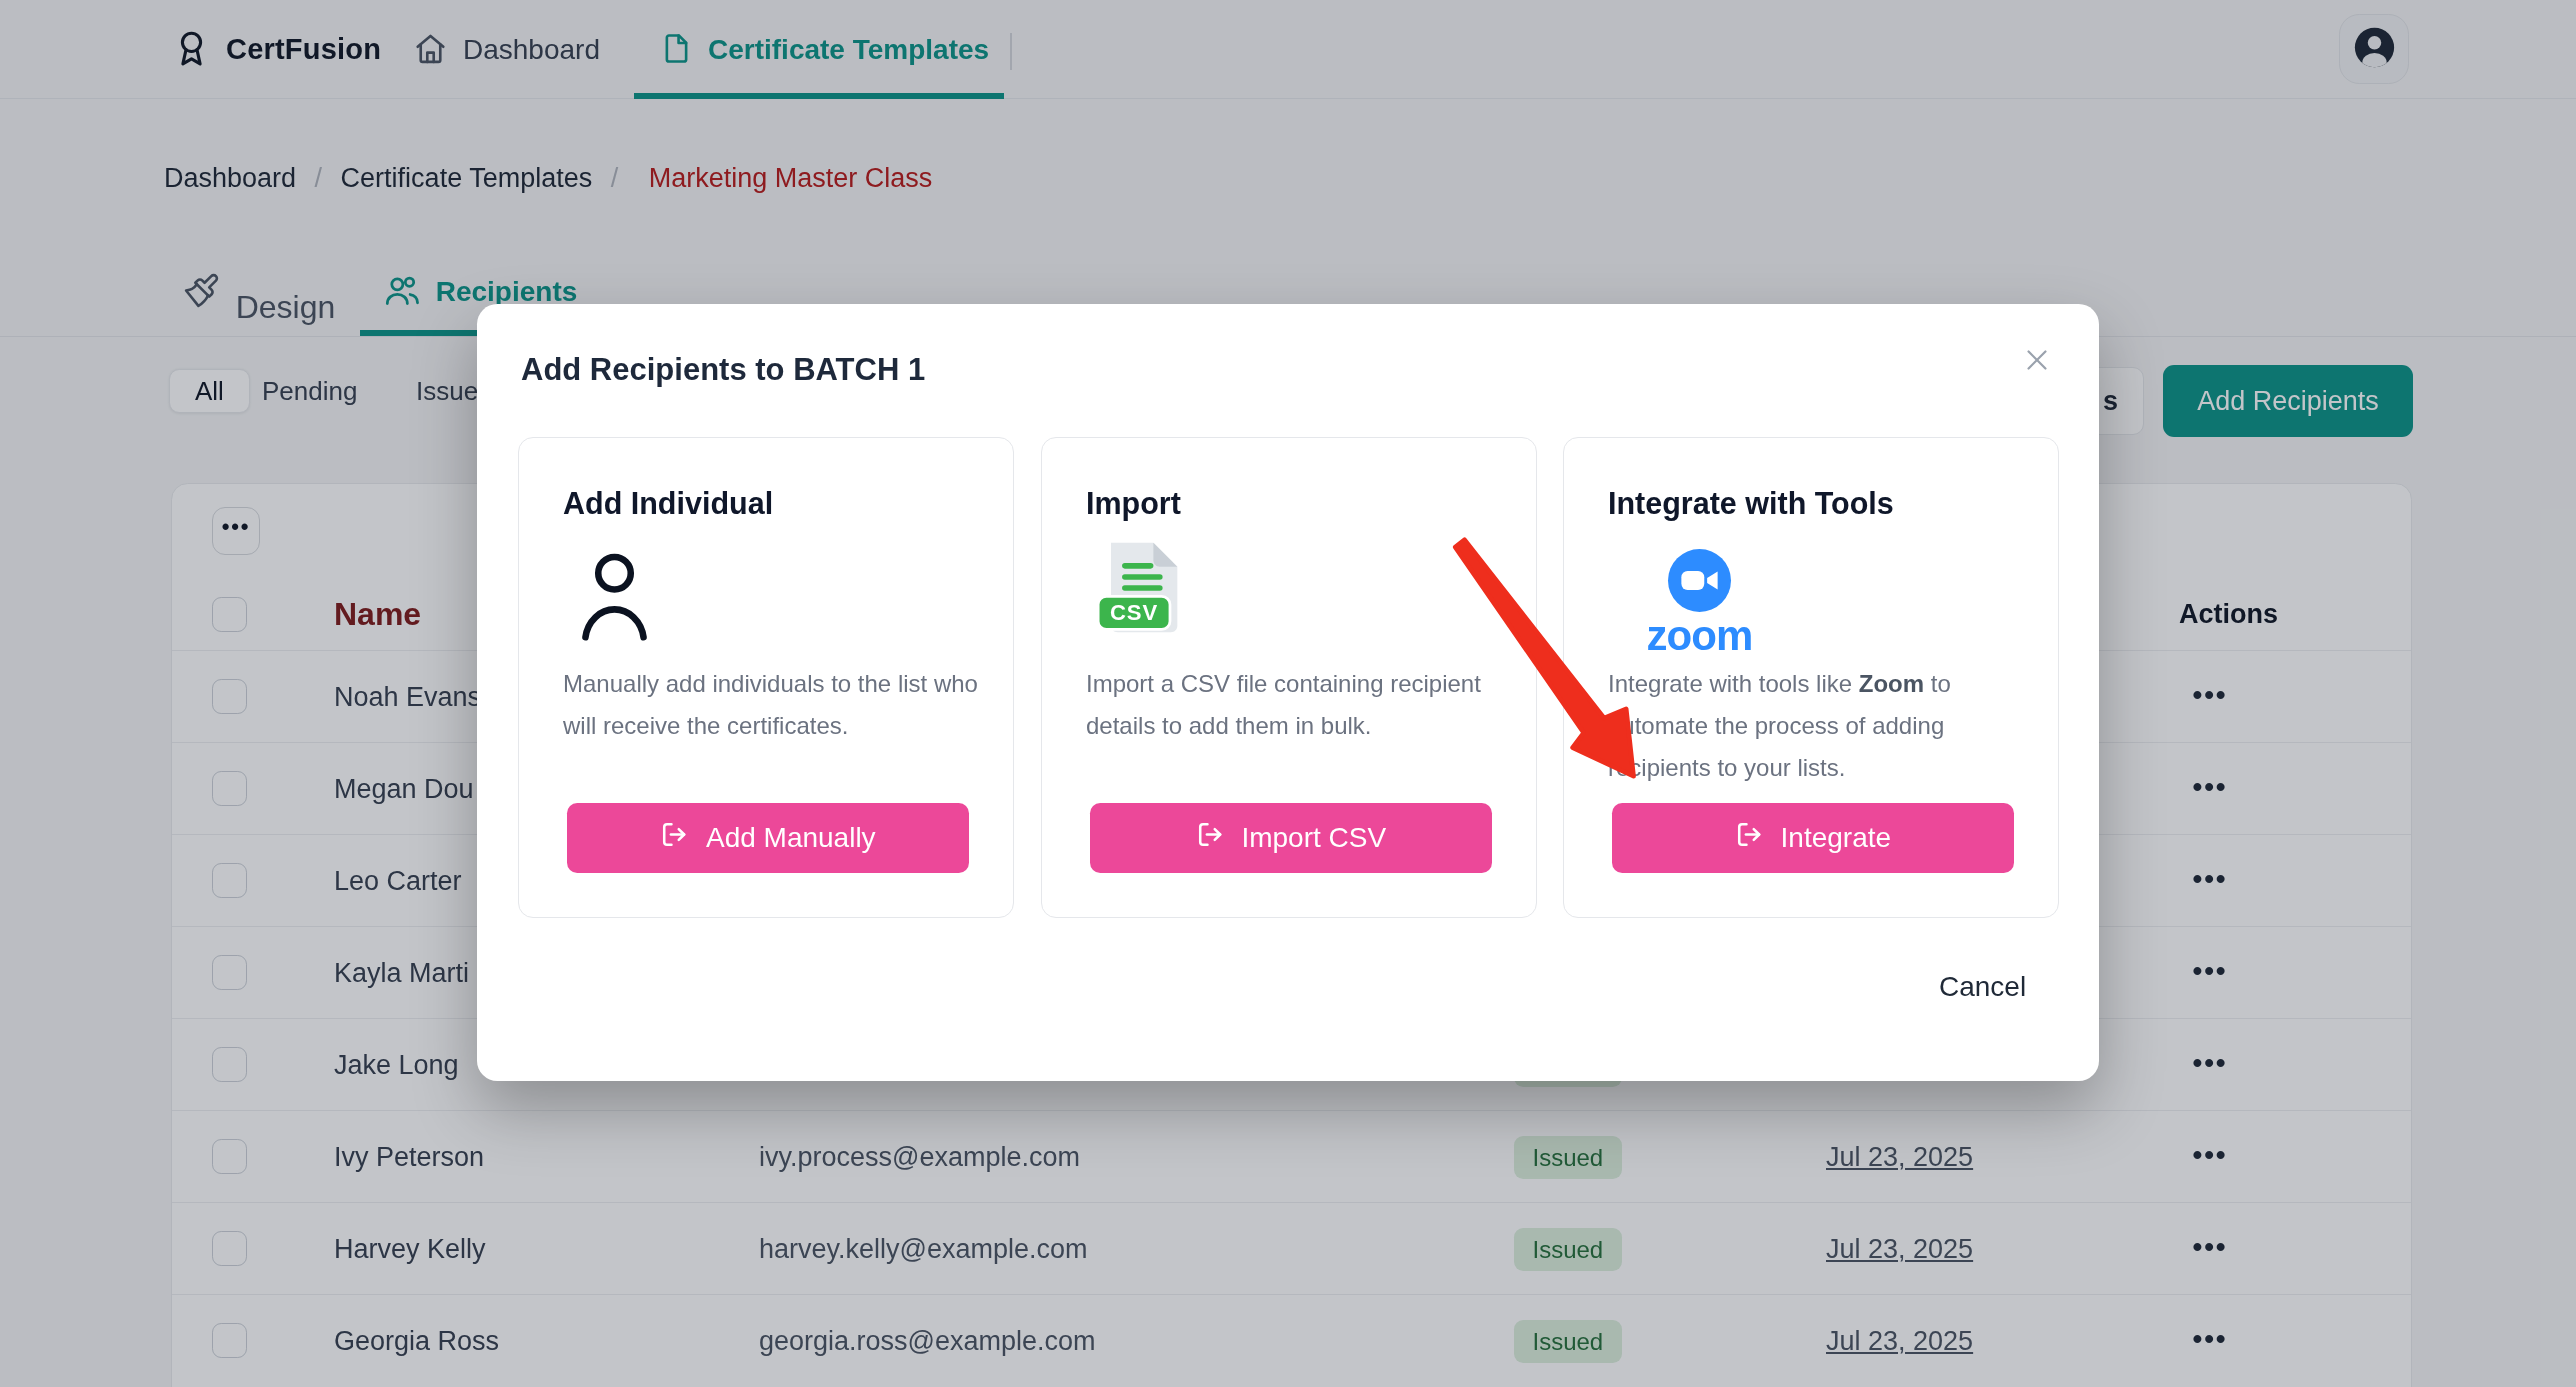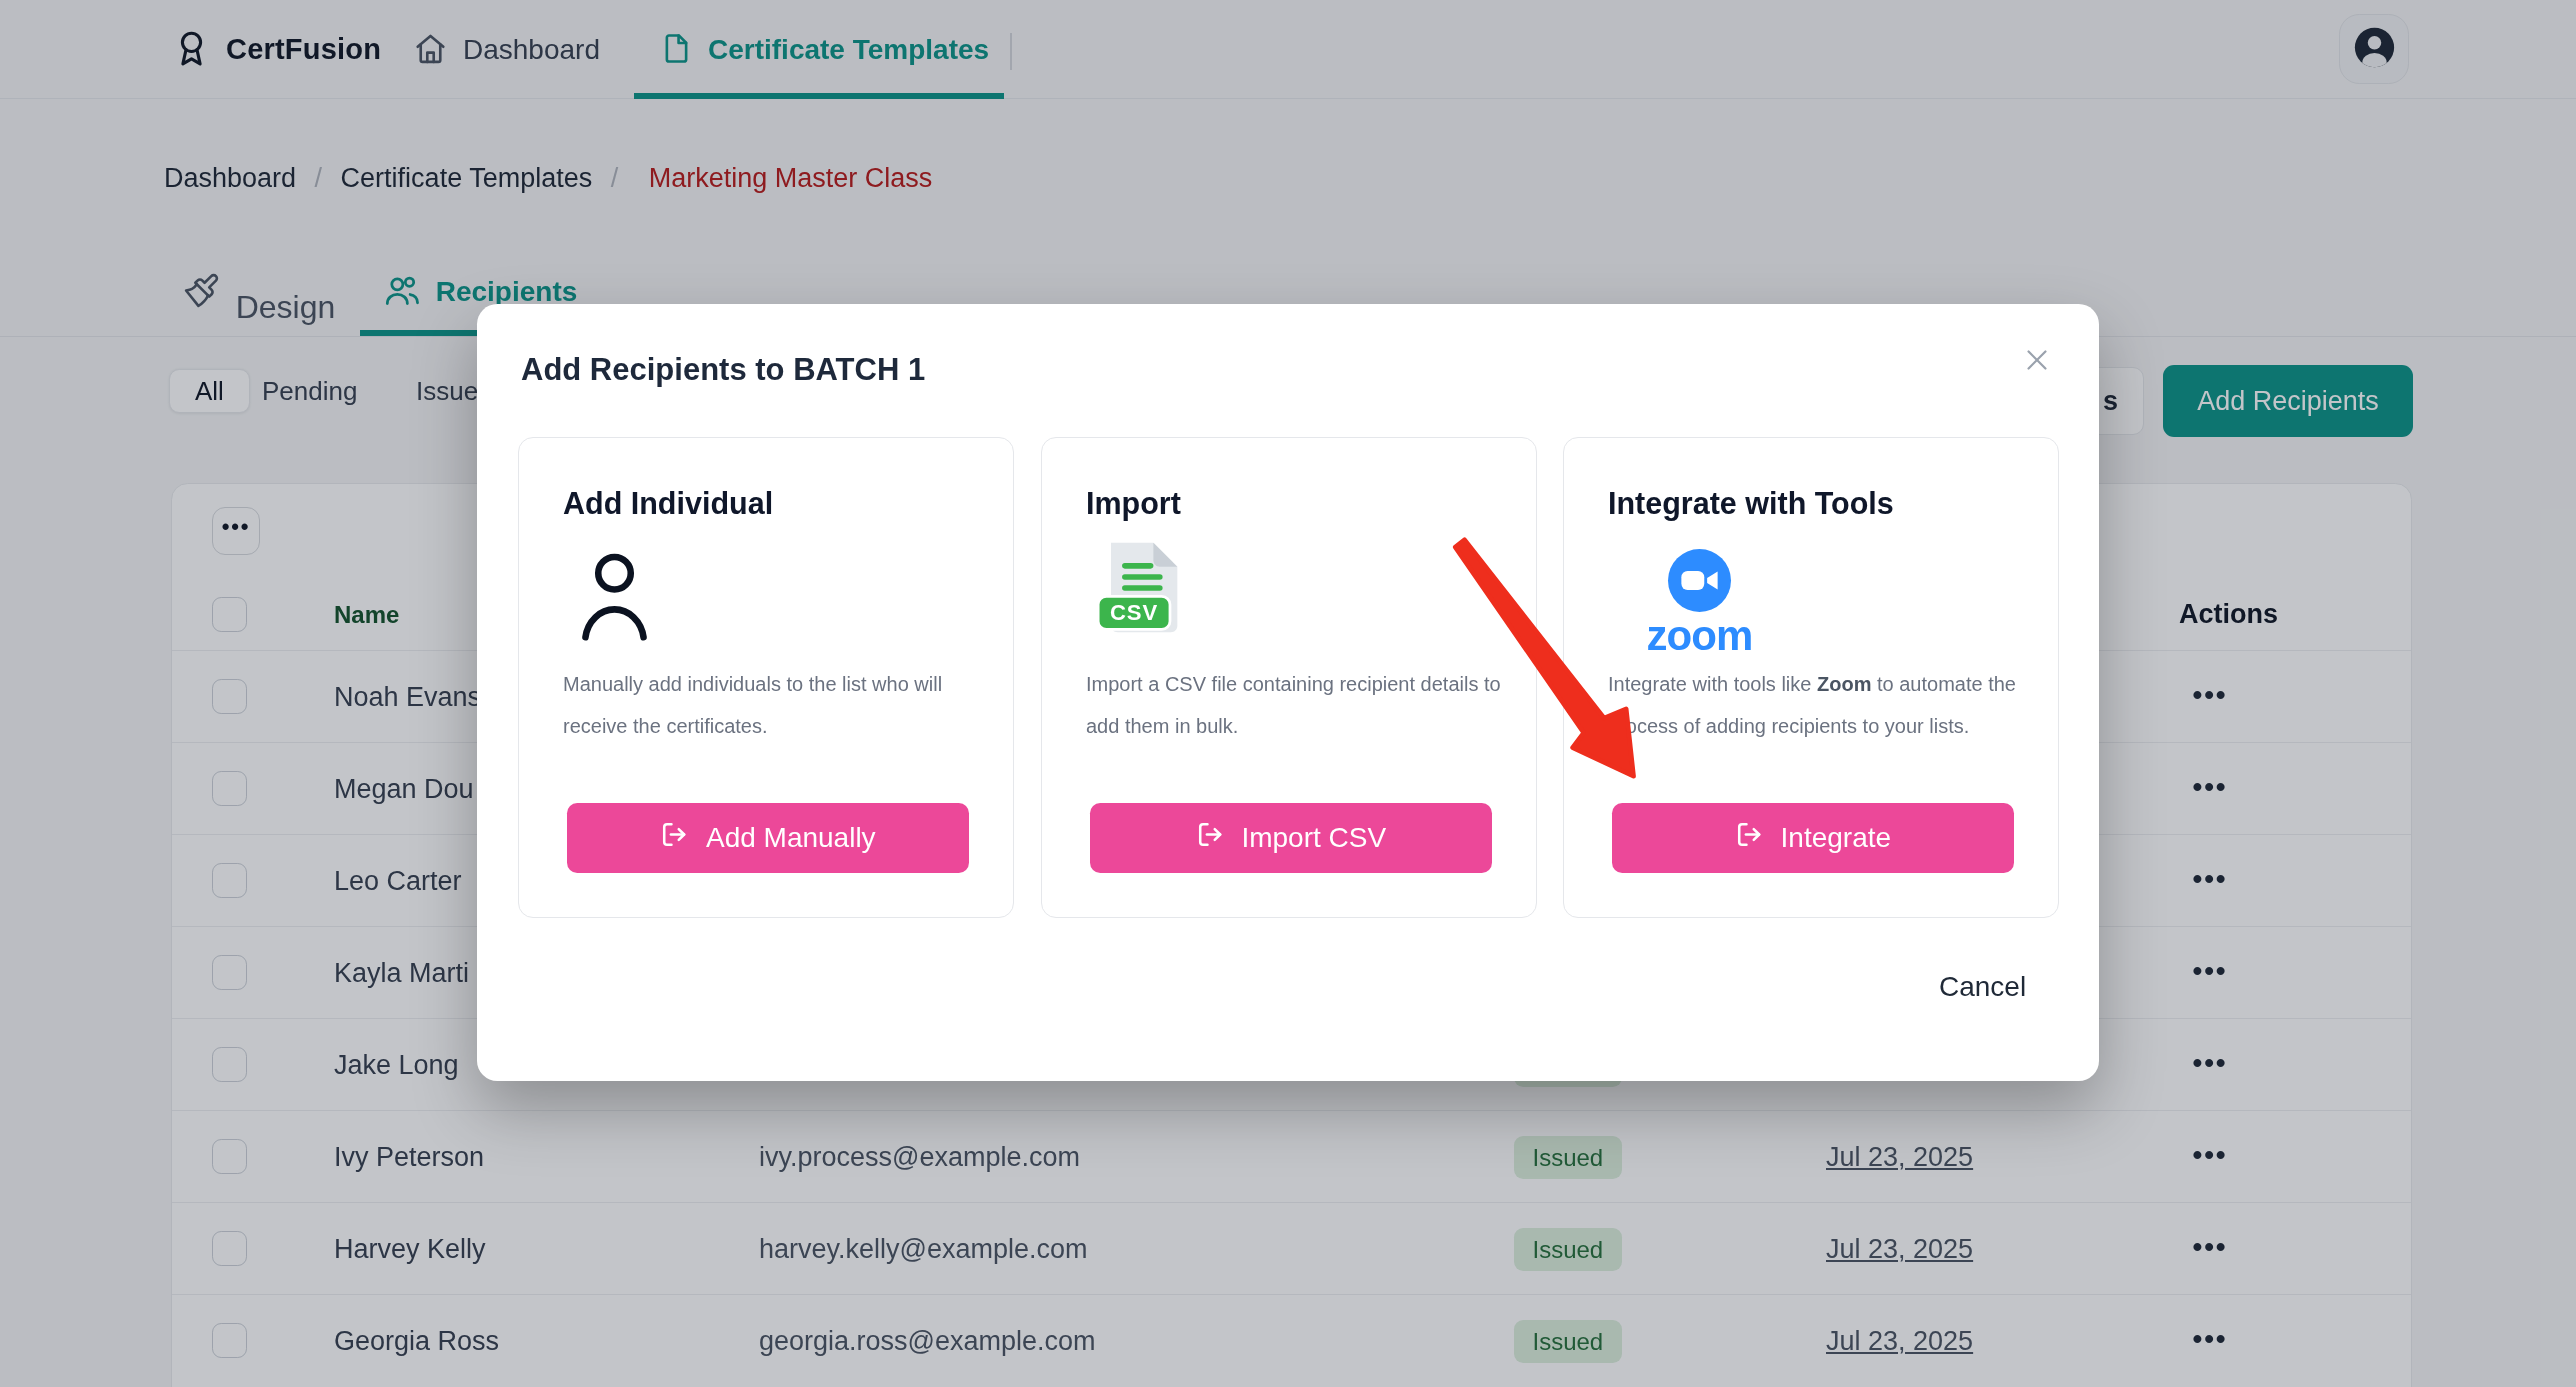--- a/index.html
+++ b/index.html
@@ -49,40 +49,40 @@
 
   .partial-btn { position:absolute; left:1985px; top:367px; width:159px; height:68px; background:#ffffff; border:1.4px solid #e6e8eb; border-radius:11px; cursor:pointer; }
   .partial-btn span { position:absolute; left:117px; top:0; line-height:67px; font-size:27px; font-weight:600; color:#1f2937; }
   .add-recipients-btn { position:absolute; left:2163px; top:365px; width:250px; height:72px; background:#0d9488; border-radius:11px; color:#ffffff; font-size:27px; font-weight:500; display:flex; align-items:center; justify-content:center; cursor:pointer; border:none; }
 
   
   .table-card { position:absolute; left:171px; top:483px; width:2241px; height:905px; background:#ffffff; border:0.9px solid #e8eaec; border-radius:16.6px 16.6px 0 0; }
   .tbl-menu-btn { position:absolute; left:40px; top:23px; width:48px; height:48px; border:1.4px solid #d7dade; border-radius:13px; display:flex; align-items:center; justify-content:center; cursor:pointer; color:#111827; font-size:22px; letter-spacing:1.8px; font-weight:700; line-height:0; padding-bottom:7.4px; }
   .hdr-checkbox { position:absolute; left:40px; top:113px; }
   .checkbox { width:35px; height:35px; border:1.8px solid #ccd1d8; border-radius:9.2px; background:transparent; cursor:pointer; }
-  .th-name { position:absolute; left:162px; top:113px; height:35px; line-height:35px; font-size:24px; font-weight:600; color:#14532d; }
+  .th-name { position:absolute; left:162px; top:113px; height:35px; line-height:35px; font-size:32px; font-weight:600; color:#7f1d1d; }
   .th-actions { position:absolute; left:2007px; top:113px; height:35px; line-height:35px; font-size:27px; font-weight:600; color:#111827; }
   .rows { position:absolute; left:0; top:166px; width:100%; }
   .row { position:relative; height:92px; border-top:0.9px solid #eceef1; }
   .row .checkbox { position:absolute; left:40px; top:28px; }
   .cell-name { position:absolute; left:162px; top:0; height:92px; line-height:92px; font-size:27px; color:#374151; white-space:nowrap; }
   .cell-email { position:absolute; left:587px; top:0; height:92px; line-height:92px; font-size:27px; color:#4b5563; white-space:nowrap; }
   .cell-badge { position:absolute; left:1342px; top:25px; height:43px; line-height:43px; padding:0 18.5px; background:#dcefdd; color:#27703c; font-size:24px; font-weight:500; border-radius:9.2px; }
   .cell-date { position:absolute; left:1654px; top:0; height:92px; line-height:92px; font-size:27px; color:#4b5563; white-space:nowrap;text-decoration:underline; }
   .cell-dots { position:absolute; left:1987px; top:0; width:102px; height:92px; line-height:87px; text-align:center; font-size:28px; font-weight:700; letter-spacing:1.8px; color:#1f2937; cursor:pointer; }
 
   
   .overlay { position:absolute; inset:0; background:rgba(17,24,39,0.25); z-index:50; }
   .modal { position:absolute; left:477px; top:304px; width:1622px; height:777px; background:#ffffff; border-radius:20.3px; box-shadow:0 28px 65px rgba(0,0,0,.28); z-index:60; }
   .modal-title { position:absolute; left:44px; top:48px; font-size:31px; font-weight:600; color:#1e293b; }
   .modal-close { position:absolute; left:1536px; top:33px; width:48px; height:48px; display:flex; align-items:center; justify-content:center; cursor:pointer; }
   .m-card { position:absolute; top:133px; width:496px; height:481px; border:1.4px solid #e5e7eb; border-radius:15px; background:#ffffff; }
   .m-card-1 { left:41px; } .m-card-2 { left:564px; } .m-card-3 { left:1086px; }
   .m-heading { position:absolute; left:44px; top:48px; font-size:30.5px; font-weight:600; color:#0f172a; }
-  .m-desc { position:absolute; left:44px; right:33px; top:225px; font-size:20px; line-height:42px; color:#6b7280; }
+  .m-desc { position:absolute; left:44px; right:33px; top:225px; font-size:24px; line-height:42px; color:#6b7280; }
   .m-desc b { color:#4b5563; font-weight:700; }
   .m-btn { position:absolute; left:48px; right:44px; bottom:44px; height:70px; background:#ec4899; border:none; border-radius:10.2px; color:#ffffff; font-size:28px; font-weight:500; display:flex; align-items:center; justify-content:center; gap:16.6px; cursor:pointer; }
   .person-icon { position:absolute; left:54px; top:107px; }
   .csv-icon { position:absolute; left:54px; top:103px; }
   .zoom-logo { position:absolute; left:80px; top:111px; width:111px; text-align:center; }
   .zoom-circle { width:63px; height:63px; border-radius:50%; background:#2d8cff; margin:0 auto; display:flex; align-items:center; justify-content:center; }
   .zoom-word { margin-top:1.8px; font-size:42px; font-weight:700; color:#2d8cff; letter-spacing:-0.9px; line-height:44px; }
   .modal-cancel { position:absolute; left:1462px; top:667px; font-size:28px; font-weight:500; color:#1f2937; cursor:pointer; }
 
   .arrow-layer { position:absolute; inset:0; z-index:70; pointer-events:none; }

